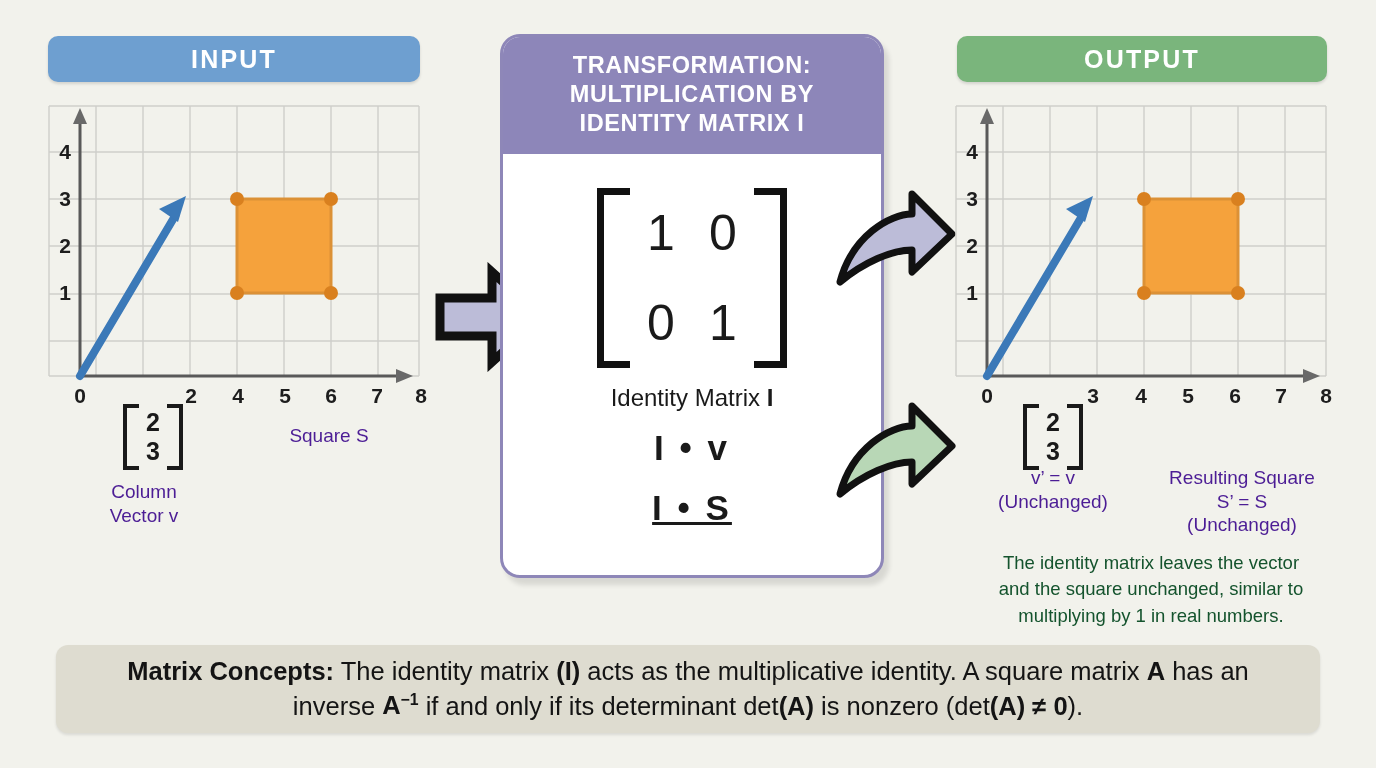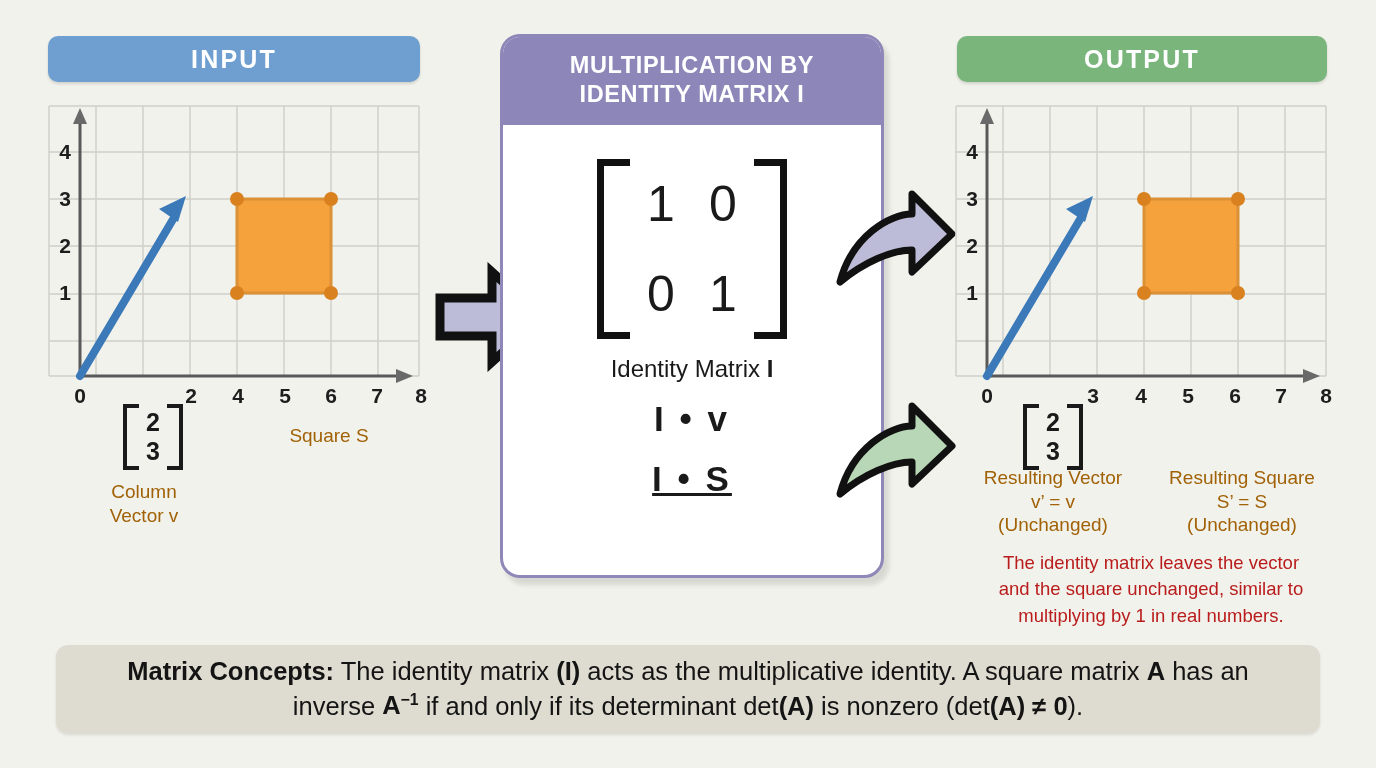--- a/index.html
+++ b/index.html
@@ -54,21 +54,21 @@
     color: #1d1d1d;
     text-align: center;
     width: 26px;
   }
   .tick.y { text-align: right; width: 22px; }
 
   
   .caption {
     position: absolute;
     font-size: 19px;
-    color: #a16207;
+    color: #4c1d95;
     text-align: center;
     line-height: 1.24;
   }
 
   
   .colvec {
     position: absolute;
     display: flex;
     align-items: stretch;
     height: 66px;
@@ -160,21 +160,21 @@
 
   
   #output-note {
     position: absolute;
     left: 955px;
     top: 550px;
     width: 392px;
     text-align: center;
     font-size: 18.5px;
     line-height: 1.42;
-    color: #b91c1c;
+    color: #14532d;
   }
 
   
   #concept-banner {
     position: absolute;
     left: 56px;
     top: 645px;
     width: 1264px;
     height: 88px;
     background: #dedcd0;
@@ -273,20 +273,21 @@
 </div>
 
 <div class="caption" style="left:253px; top:424px; width:152px;">Square S</div>
 
 <svg class="arrow-svg" style="left:432px; top:262px; width:118px; height:110px;" viewBox="0 0 118 110">
   <polygon points="8,36 60,36 60,10 110,55 60,100 60,74 8,74" fill="#bcbcd8" stroke="#111111" stroke-width="9" stroke-linejoin="miter"></polygon>
 </svg>
 
 <div id="transform-card">
   <div id="transform-title">
+    <div>TRANSFORMATION:</div>
     <div>MULTIPLICATION BY</div>
     <div>IDENTITY MATRIX I</div>
   </div>
 
   <div id="identity-matrix">
     <div class="mbracket left"></div>
     <div class="mgrid">
       <span>1</span>
       <span>0</span>
       <span>0</span>
@@ -371,21 +372,20 @@
 <div class="colvec" style="left:1023px; top:404px;">
   <div class="bracket left"></div>
   <div class="nums">
     <span>2</span>
     <span>3</span>
   </div>
   <div class="bracket right"></div>
 </div>
 
 <div class="caption" style="left:963px; top:466px; width:180px;">
-  <div>Resulting Vector</div>
   <div class="bold">v’ = v</div>
   <div>(Unchanged)</div>
 </div>
 
 <div class="caption" style="left:1152px; top:466px; width:180px;">
   <div>Resulting Square</div>
   <div class="bold">S’ = S</div>
   <div>(Unchanged)</div>
 </div>
 

